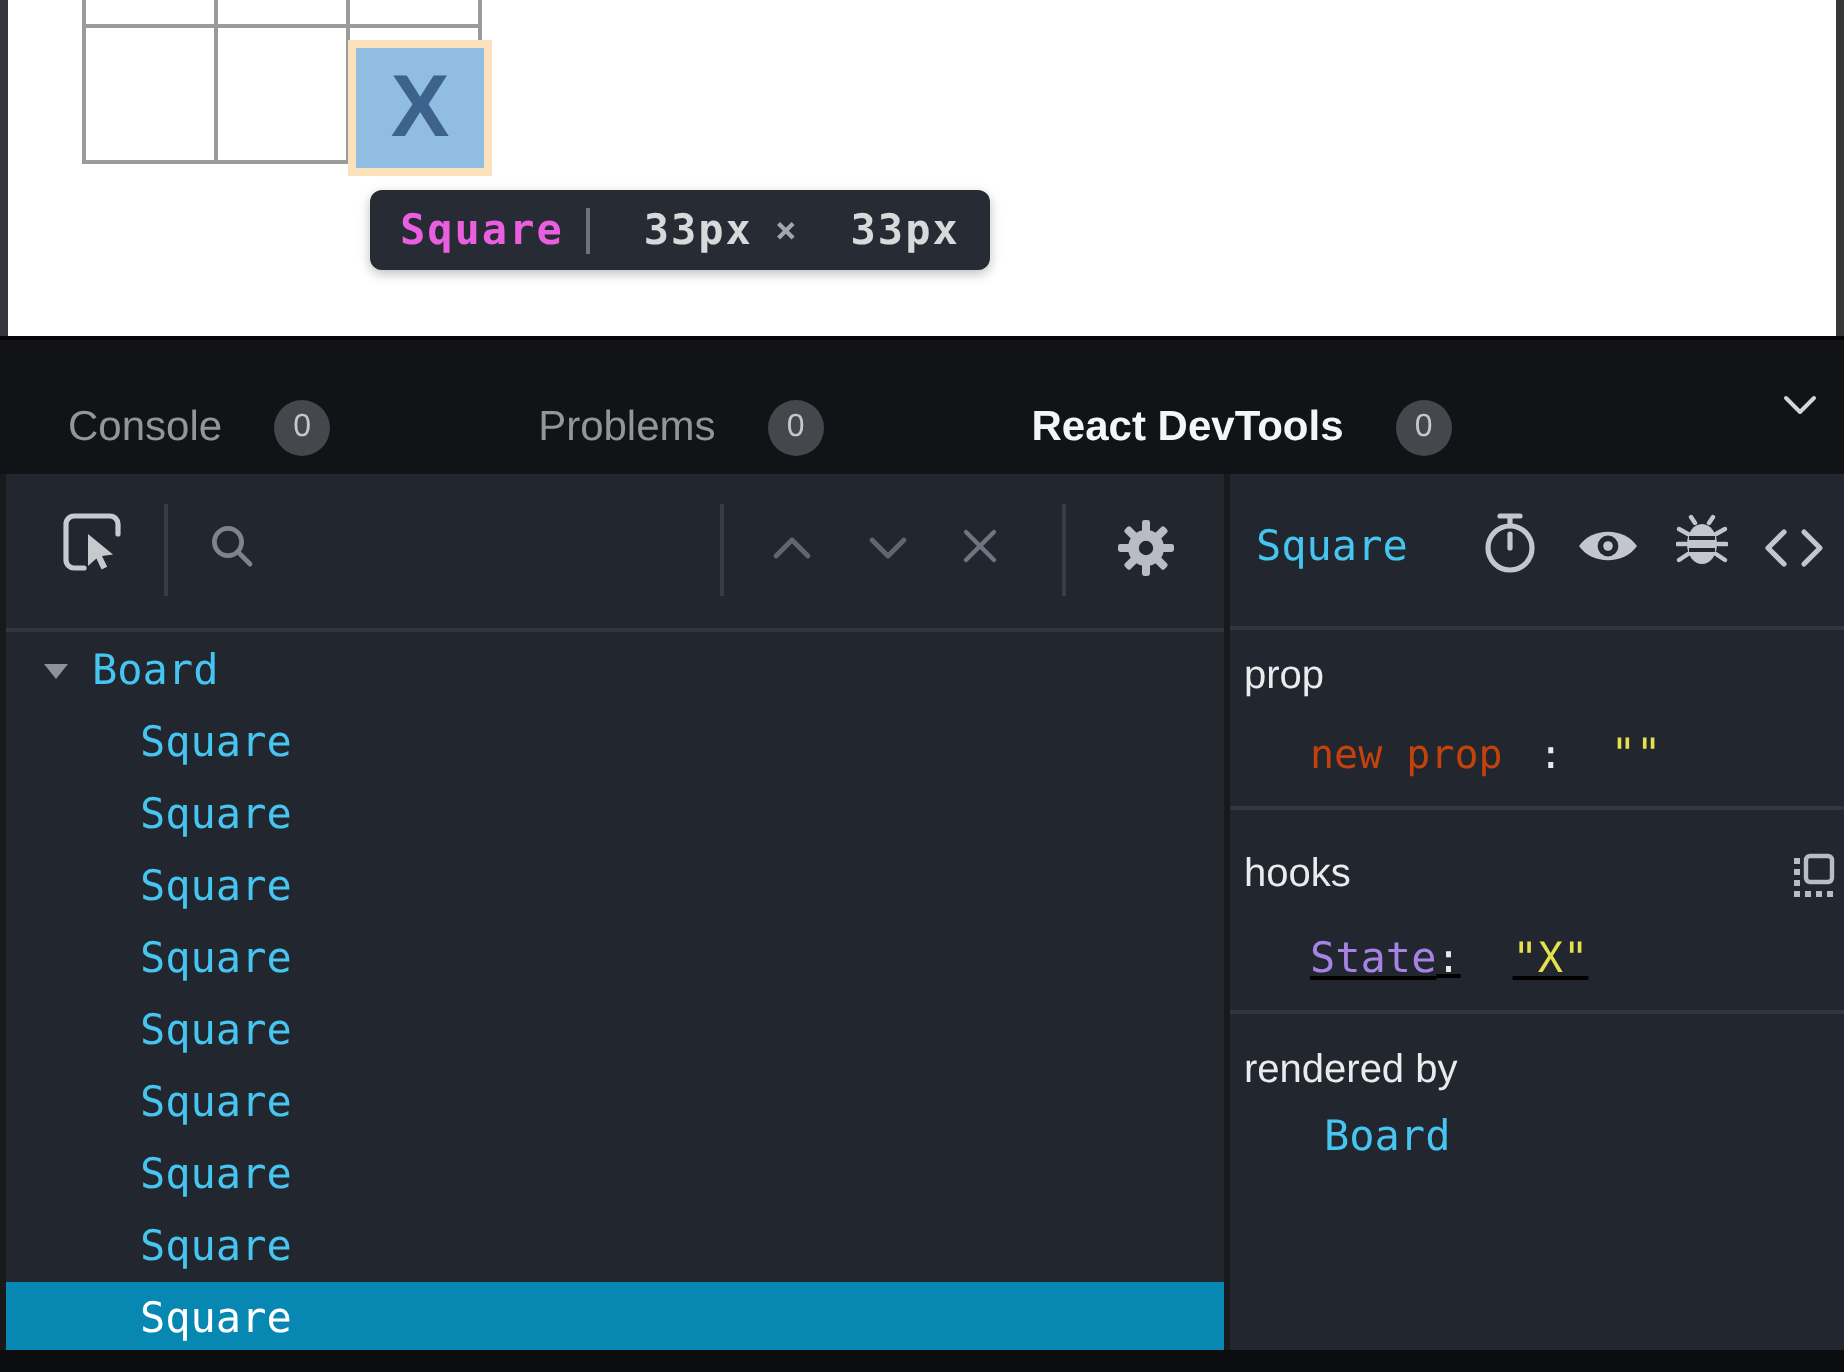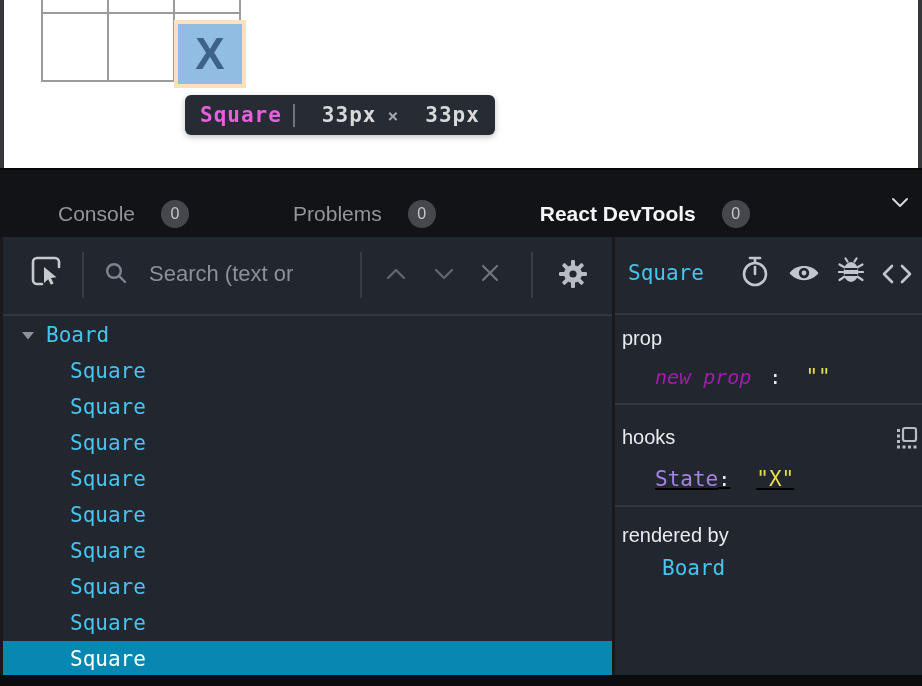--- a/index.html
+++ b/index.html
@@ -20,21 +20,21 @@
            font-family:"DejaVu Sans Mono",monospace;font-weight:bold;font-size:21px;
            box-shadow:0 2px 6px rgba(0,0,0,.25);}
   .tt-name{color:#ea5fe0;letter-spacing:1px;}
   .tt-sep{width:2px;height:23px;background:#70747a;}
   .tt-dim{color:#d8d9db;letter-spacing:1px;margin-left:16px;}
   .tt-x{color:#a3a6aa;font-size:18px;}
 
   
   #tabbar{left:0;top:168px;width:922px;height:90px;background:#121316;
           border-top:2px solid #060607;box-sizing:border-box;
-          display:flex;align-items:center;padding-left:58px;gap:104px;}
+          display:flex;align-items:center;padding-left:34px;gap:104px;}
   .tab-group{display:flex;align-items:center;gap:26px;cursor:default;}
   .tab-label{font-size:21px;color:#939598;white-space:nowrap;}
   .tab-group.active .tab-label{color:#f4f5f6;font-weight:bold;}
   .tab-badge{width:28px;height:28px;border-radius:14px;background:#45474c;color:#c6c7c9;
              font-size:16px;display:flex;align-items:center;justify-content:center;}
   #tab-chevron{left:891px;top:197px;}
 
   
   #devtools{left:0;top:237px;width:922px;height:438px;background:#22262e;}
   .dk{background:#17191d;}
@@ -53,21 +53,21 @@
   .tree-row{height:36px;display:flex;align-items:center;padding-left:67px;color:#46c5f0;
             position:relative;cursor:default;box-sizing:border-box;}
   .tree-row.root{padding-left:43px;}
   .tree-row .tri{display:none;position:absolute;left:19px;top:15px;}
   .tree-row.root .tri{display:block;}
   .tree-row.selected{background:#0688b3;color:#ffffff;}
 
   
   .sec-head{font-size:20px;color:#e9ebed;}
   .kv{font-family:"DejaVu Sans Mono",monospace;font-size:20px;display:flex;align-items:center;}
-  .kv .k-gray{color:#a21caf;font-style:italic;}
+  .kv .k-gray{color:#c2410c;}
   .kv .k-purple{color:#a583e3;font-size:21px;}
   .kv .colon{color:#e9eaec;}
   .kv .colon.sp{margin-left:18px;}
   .kv .val{color:#e6df4e;font-size:21px;}
   .kv .val.sp1{margin-left:24px;}
   .kv .val.sp2{margin-left:26px;}
   .link-cyan{font-family:"DejaVu Sans Mono",monospace;font-size:21px;color:#46c5f0;cursor:pointer;}
 
   #bottom-strip{left:0;top:675px;width:922px;height:11px;background:#0b0c0e;}
 </style>
@@ -130,21 +130,20 @@
 
   <svg class="abs" style="left:29px;top:254px;" width="34" height="36" viewBox="0 0 34 36">
     <path d="M30 13 V8 a4 4 0 0 0 -4 -4 H8 a4 4 0 0 0 -4 4 v18 a4 4 0 0 0 4 4 h5" fill="none" stroke="#c6c9ce" stroke-width="2.6" stroke-linecap="round"></path>
     <path d="M15 13 L15 29 L19.2 25.3 L21.8 30.8 L24.6 29.4 L22 24 L27.5 23.3 Z" fill="#c6c9ce"></path>
   </svg>
   <div class="abs tdiv" style="left:82px;top:252px;"></div>
   <svg class="abs" style="left:104px;top:261px;" width="24" height="24" viewBox="0 0 24 24" fill="none" stroke="#7e848e" stroke-width="2.4" stroke-linecap="round">
       <circle cx="10" cy="10" r="6.8"></circle>
       <line x1="15.2" y1="15.2" x2="21" y2="21"></line>
     </svg>
-  <input id="search-input" class="abs" type="text" placeholder="Search (text or" style="">
   <div class="abs tdiv" style="left:360px;top:252px;"></div>
   <svg class="abs" style="left:386px;top:268px;" width="20" height="12" viewBox="0 0 20 12" fill="none" stroke="#5f6670" stroke-width="2.4" stroke-linecap="round" stroke-linejoin="round">
       <polyline points="2,10 10,2 18,10"></polyline>
     </svg>
   <svg class="abs" style="left:434px;top:268px;" width="20" height="12" viewBox="0 0 20 12" fill="none" stroke="#5f6670" stroke-width="2.4" stroke-linecap="round" stroke-linejoin="round">
       <polyline points="2,2 10,10 18,2"></polyline>
     </svg>
   <svg class="abs" style="left:481px;top:264px;" width="18" height="18" viewBox="0 0 18 18" stroke="#6e7580" stroke-width="2.2" stroke-linecap="round">
       <line x1="2" y1="2" x2="16" y2="16"></line>
       <line x1="16" y1="2" x2="2" y2="16"></line>

